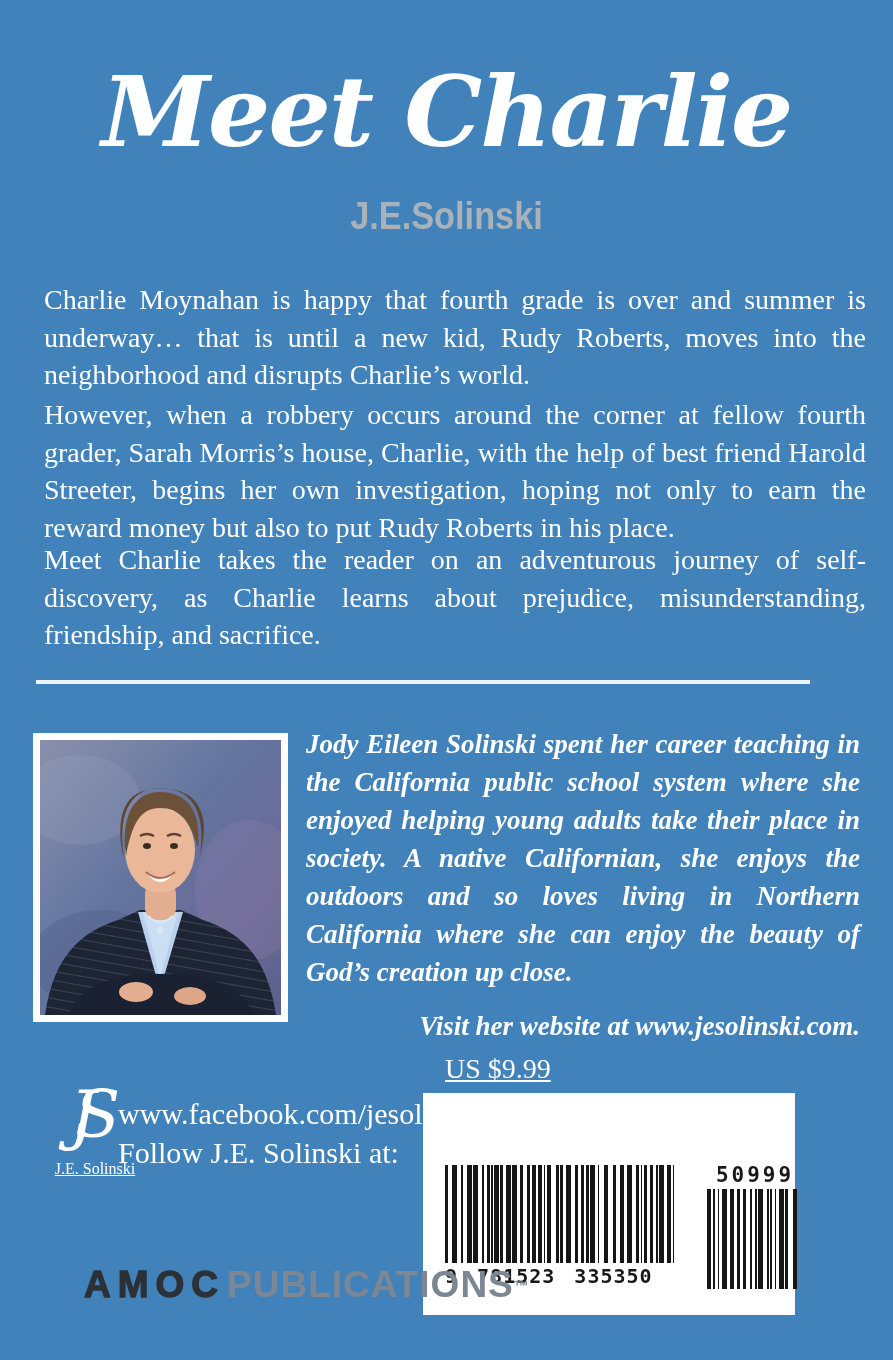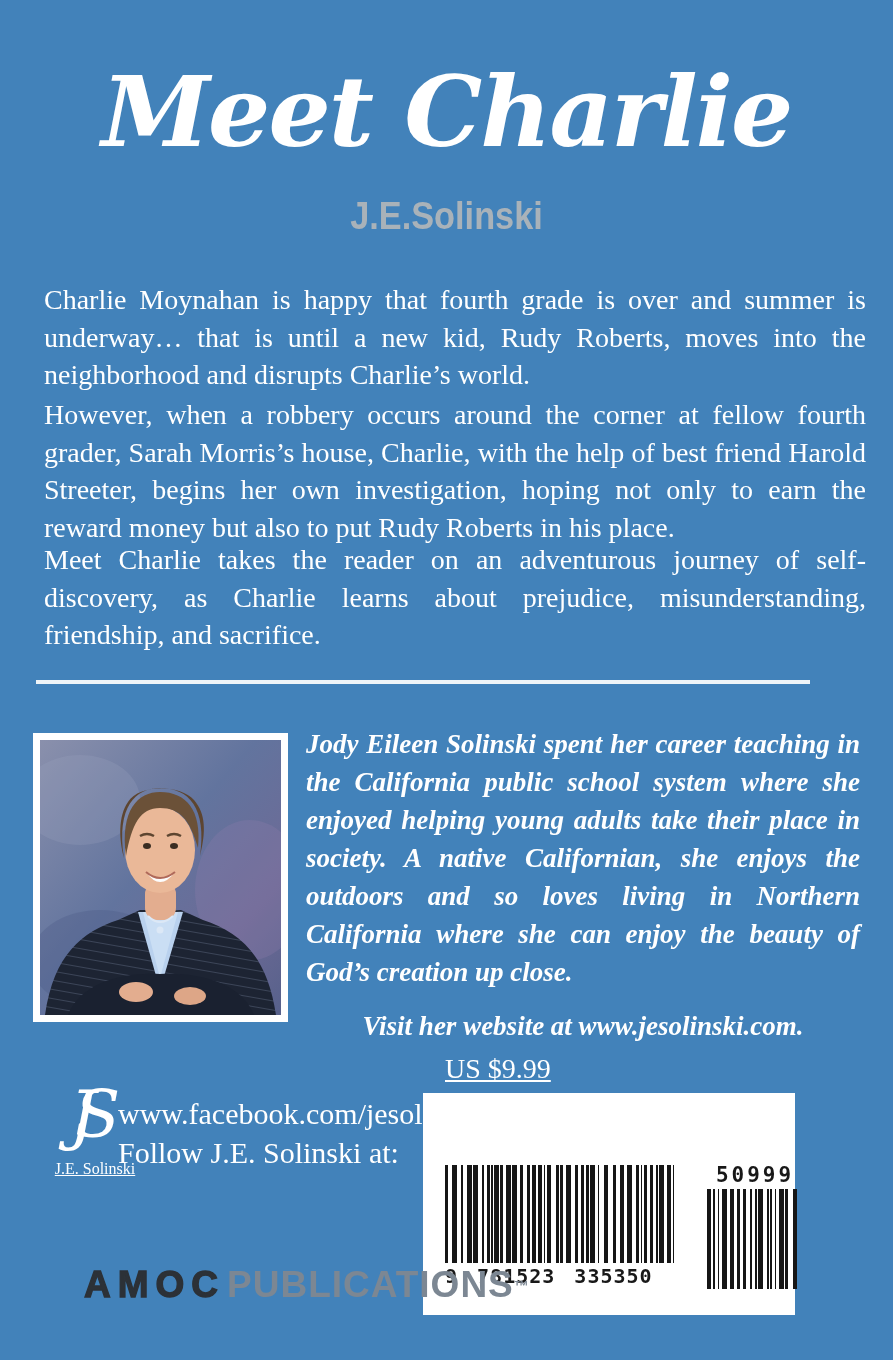--- a/index.html
+++ b/index.html
@@ -40,21 +40,21 @@
   .photo-frame{
     position:absolute;left:33px;top:733px;width:255px;height:289px;
     background:#fff;
   }
   .photo-frame svg{position:absolute;left:7px;top:7px;}
   .bio{
     position:absolute;left:306px;top:725px;width:554px;
     font:italic 700 27px/38px "Liberation Serif",serif;
     text-align:justify;color:var(--text_white);
   }
-  .bio .website{margin-top:16px;text-align:center;}
+  .bio .website{margin-top:16px;text-align:right;}
   
   .price{
     position:absolute;left:445px;top:1054px;
     font:400 28px/1.1 "Liberation Serif",serif;color:var(--text_white);text-decoration:underline;
   }
   .barcode-box{
     position:absolute;left:423px;top:1093px;width:372px;height:222px;
     background:var(--barcode_bg);color:#181818;
   }
   .isbn-lines{

